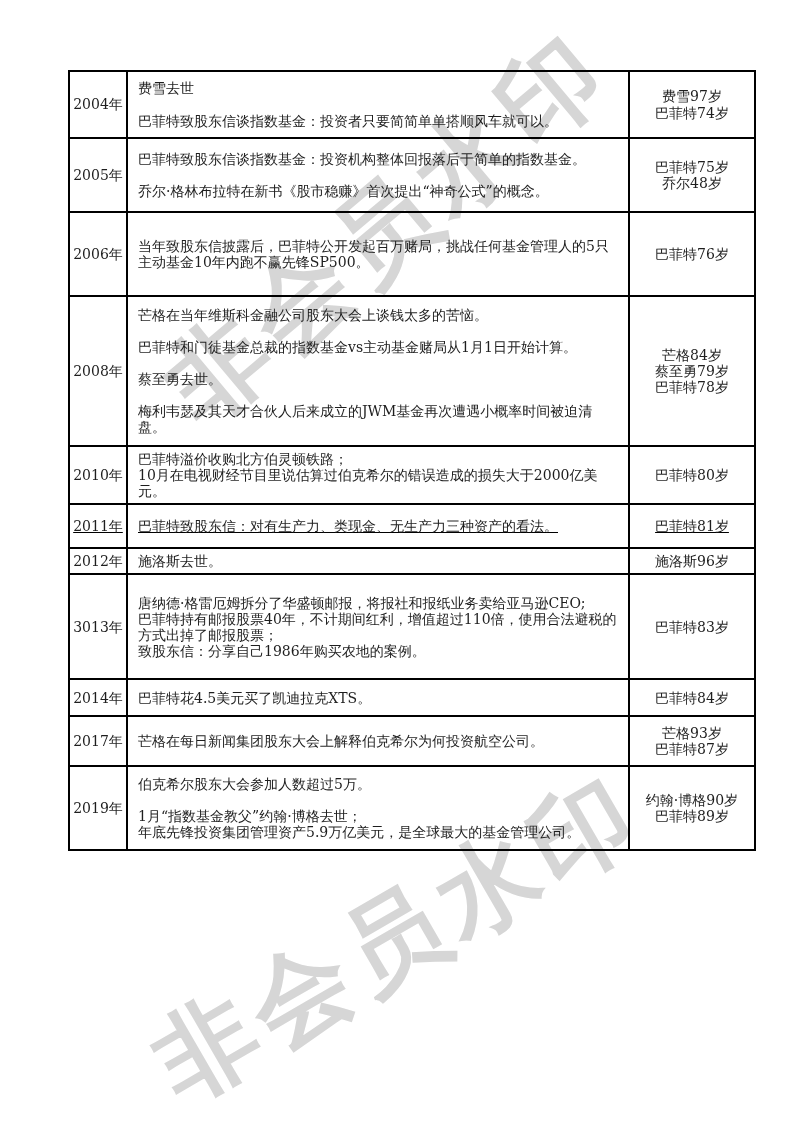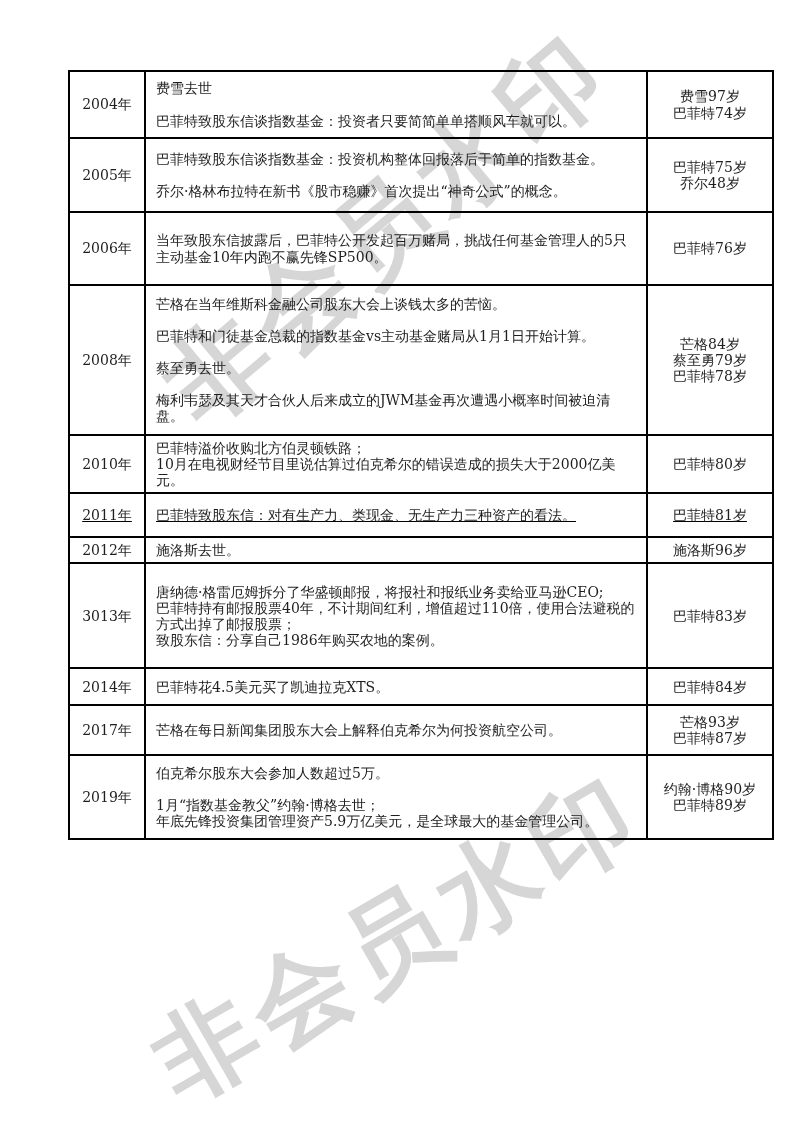--- a/index.html
+++ b/index.html
@@ -35,28 +35,28 @@
     background:transparent;
   }
   table.timeline td {
     border:2px solid #000000;
     color:#1e1e1e;
     font-size:14px;
     line-height:1.15;
     vertical-align:middle;
     overflow:hidden;
   }
-  td.col-year  { width:54px;  text-align:center; padding:2px 10px; }
+  td.col-year  { width:54px;  text-align:center; padding:2px 1px; }
   td.col-event { width:480px; text-align:left;   padding:4px 10px; white-space:pre-line; }
   td.col-ages  { width:120px; text-align:center; padding:4px 2px; white-space:pre-line; }
 
   
   tr.r0  { height:67px; }
   tr.r1  { height:74px; }
-  tr.r2  { height:73px; }
+  tr.r2  { height:84px; }
   tr.r3  { height:150px; }
   tr.r4  { height:56px; }
   tr.r5  { height:44px;text-decoration:underline; }
   tr.r6  { height:24px; }
   tr.r7  { height:105px; }
   tr.r8  { height:37px;margin-left:33px; }
   tr.r9  { height:36px; }
   tr.r10 { height:50px; }
   tr.r11 { height:84px; }
 

